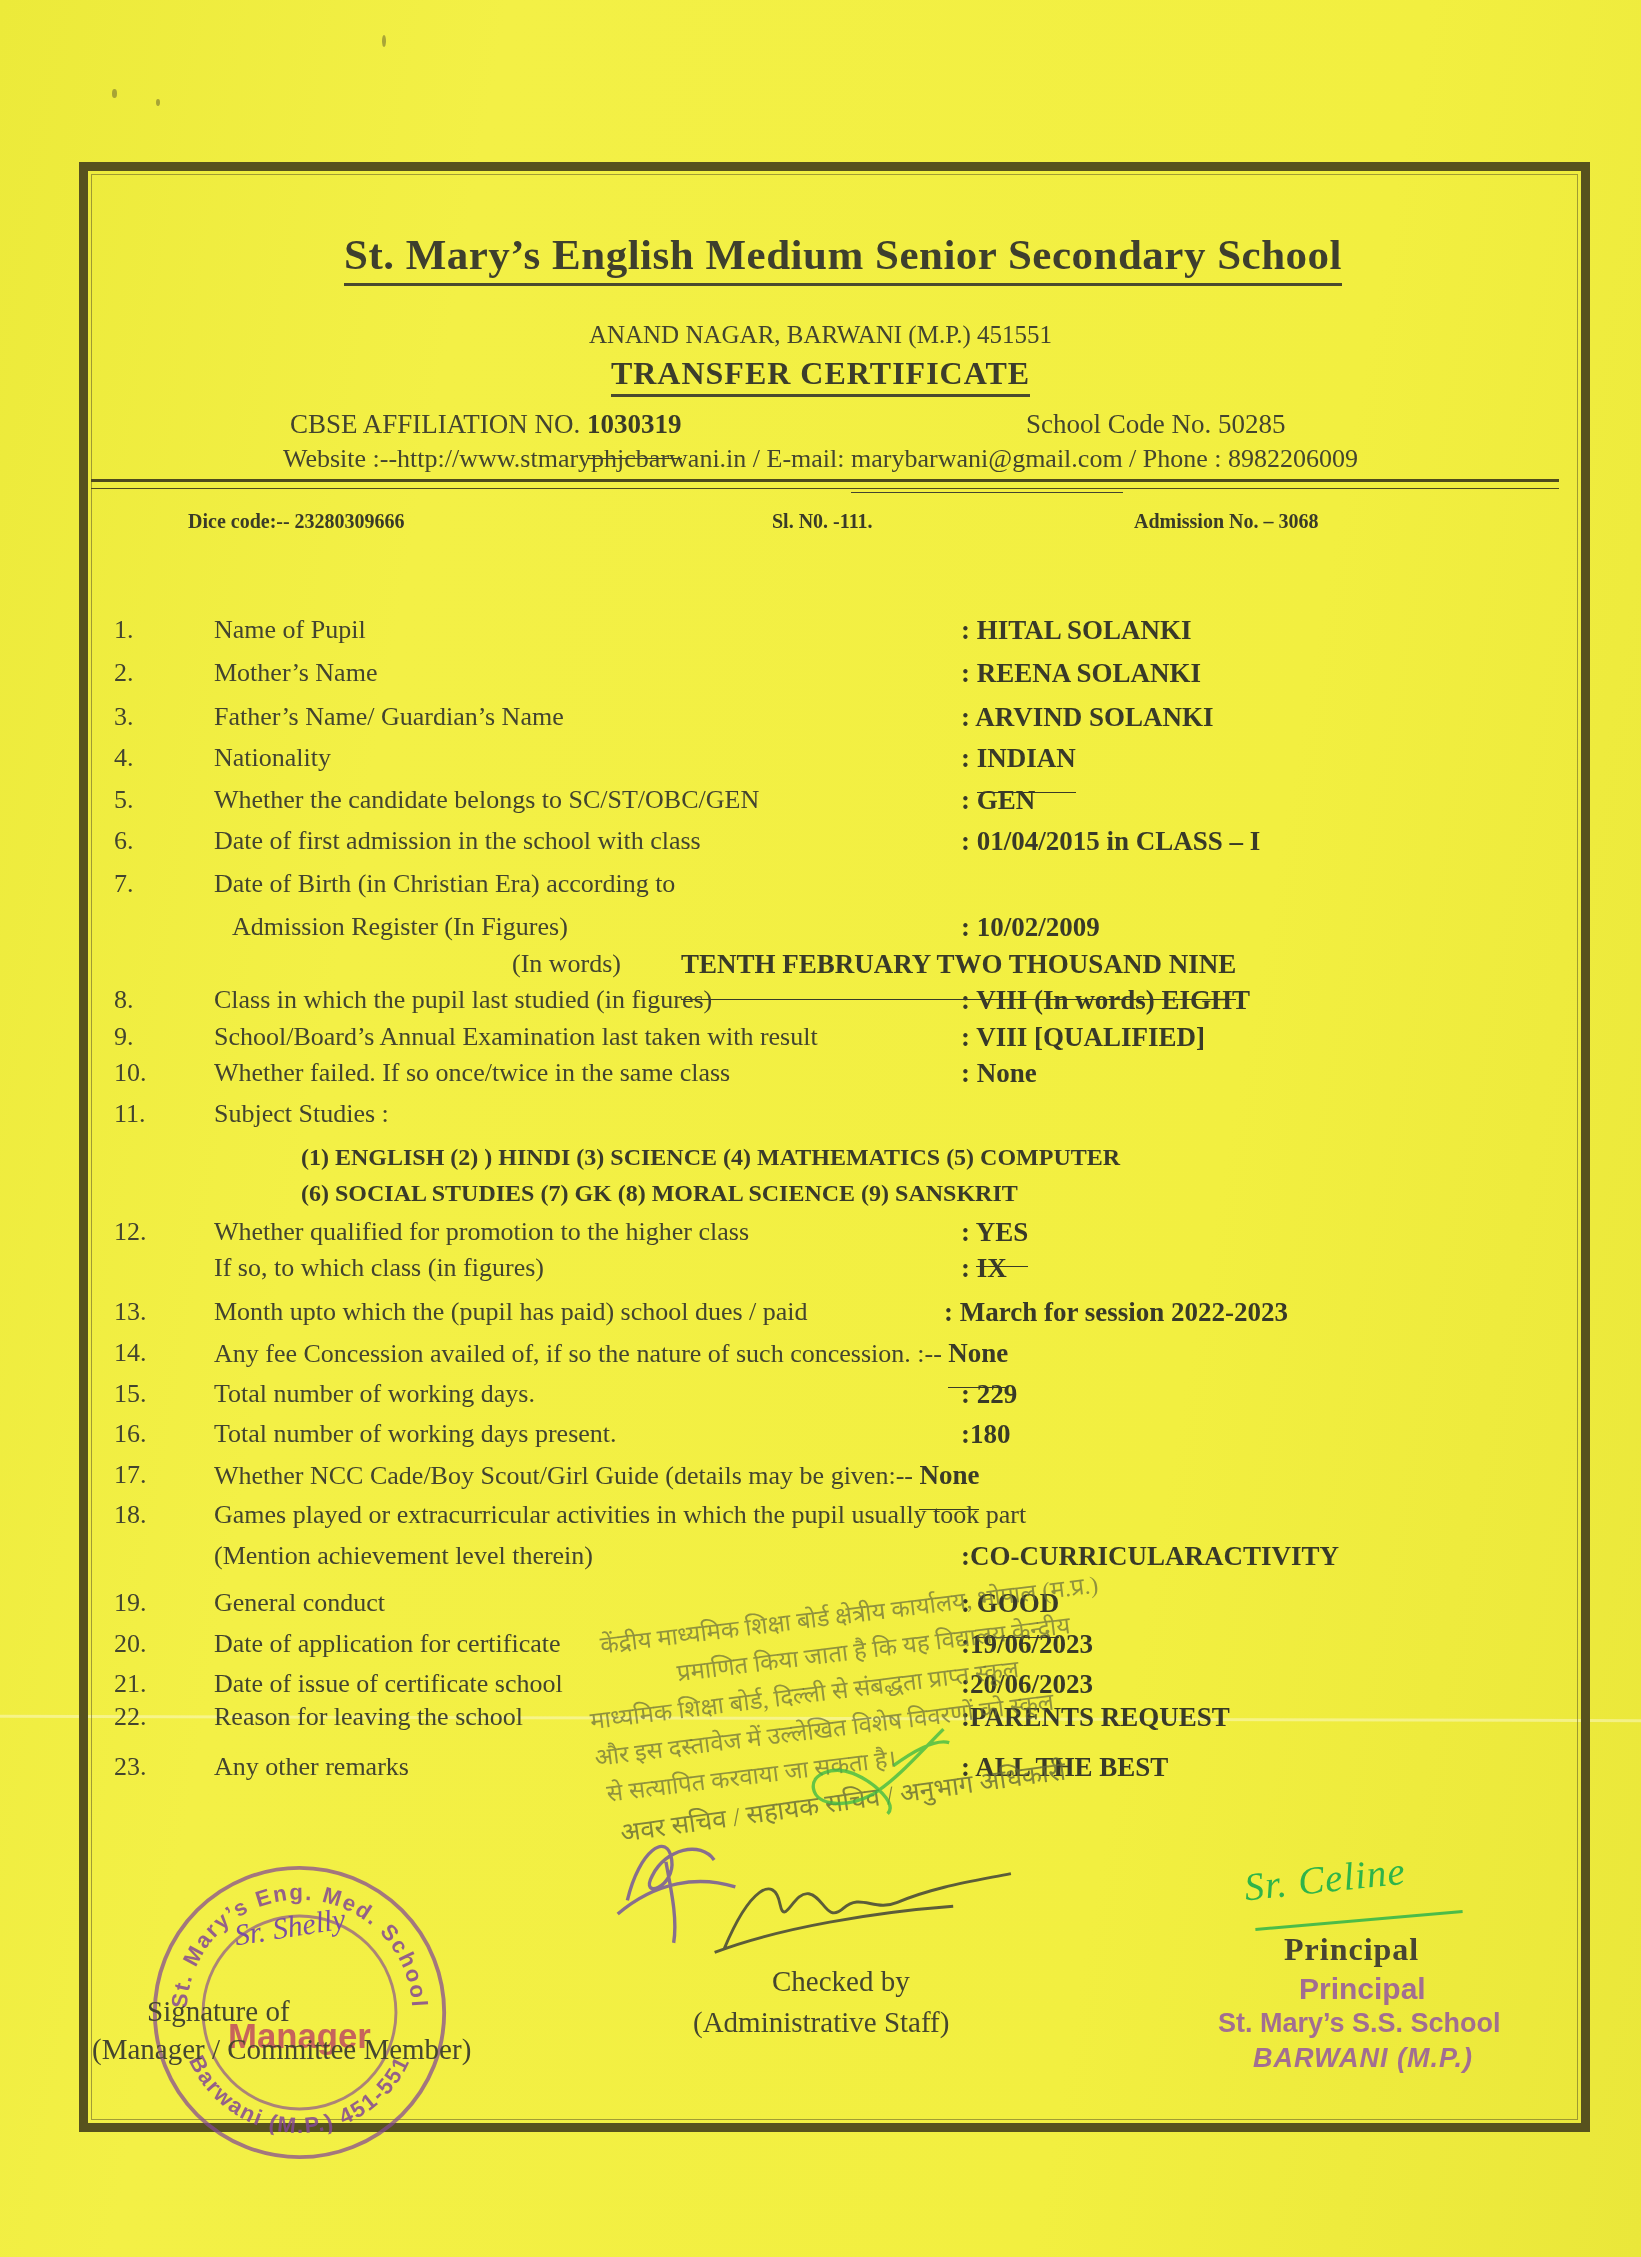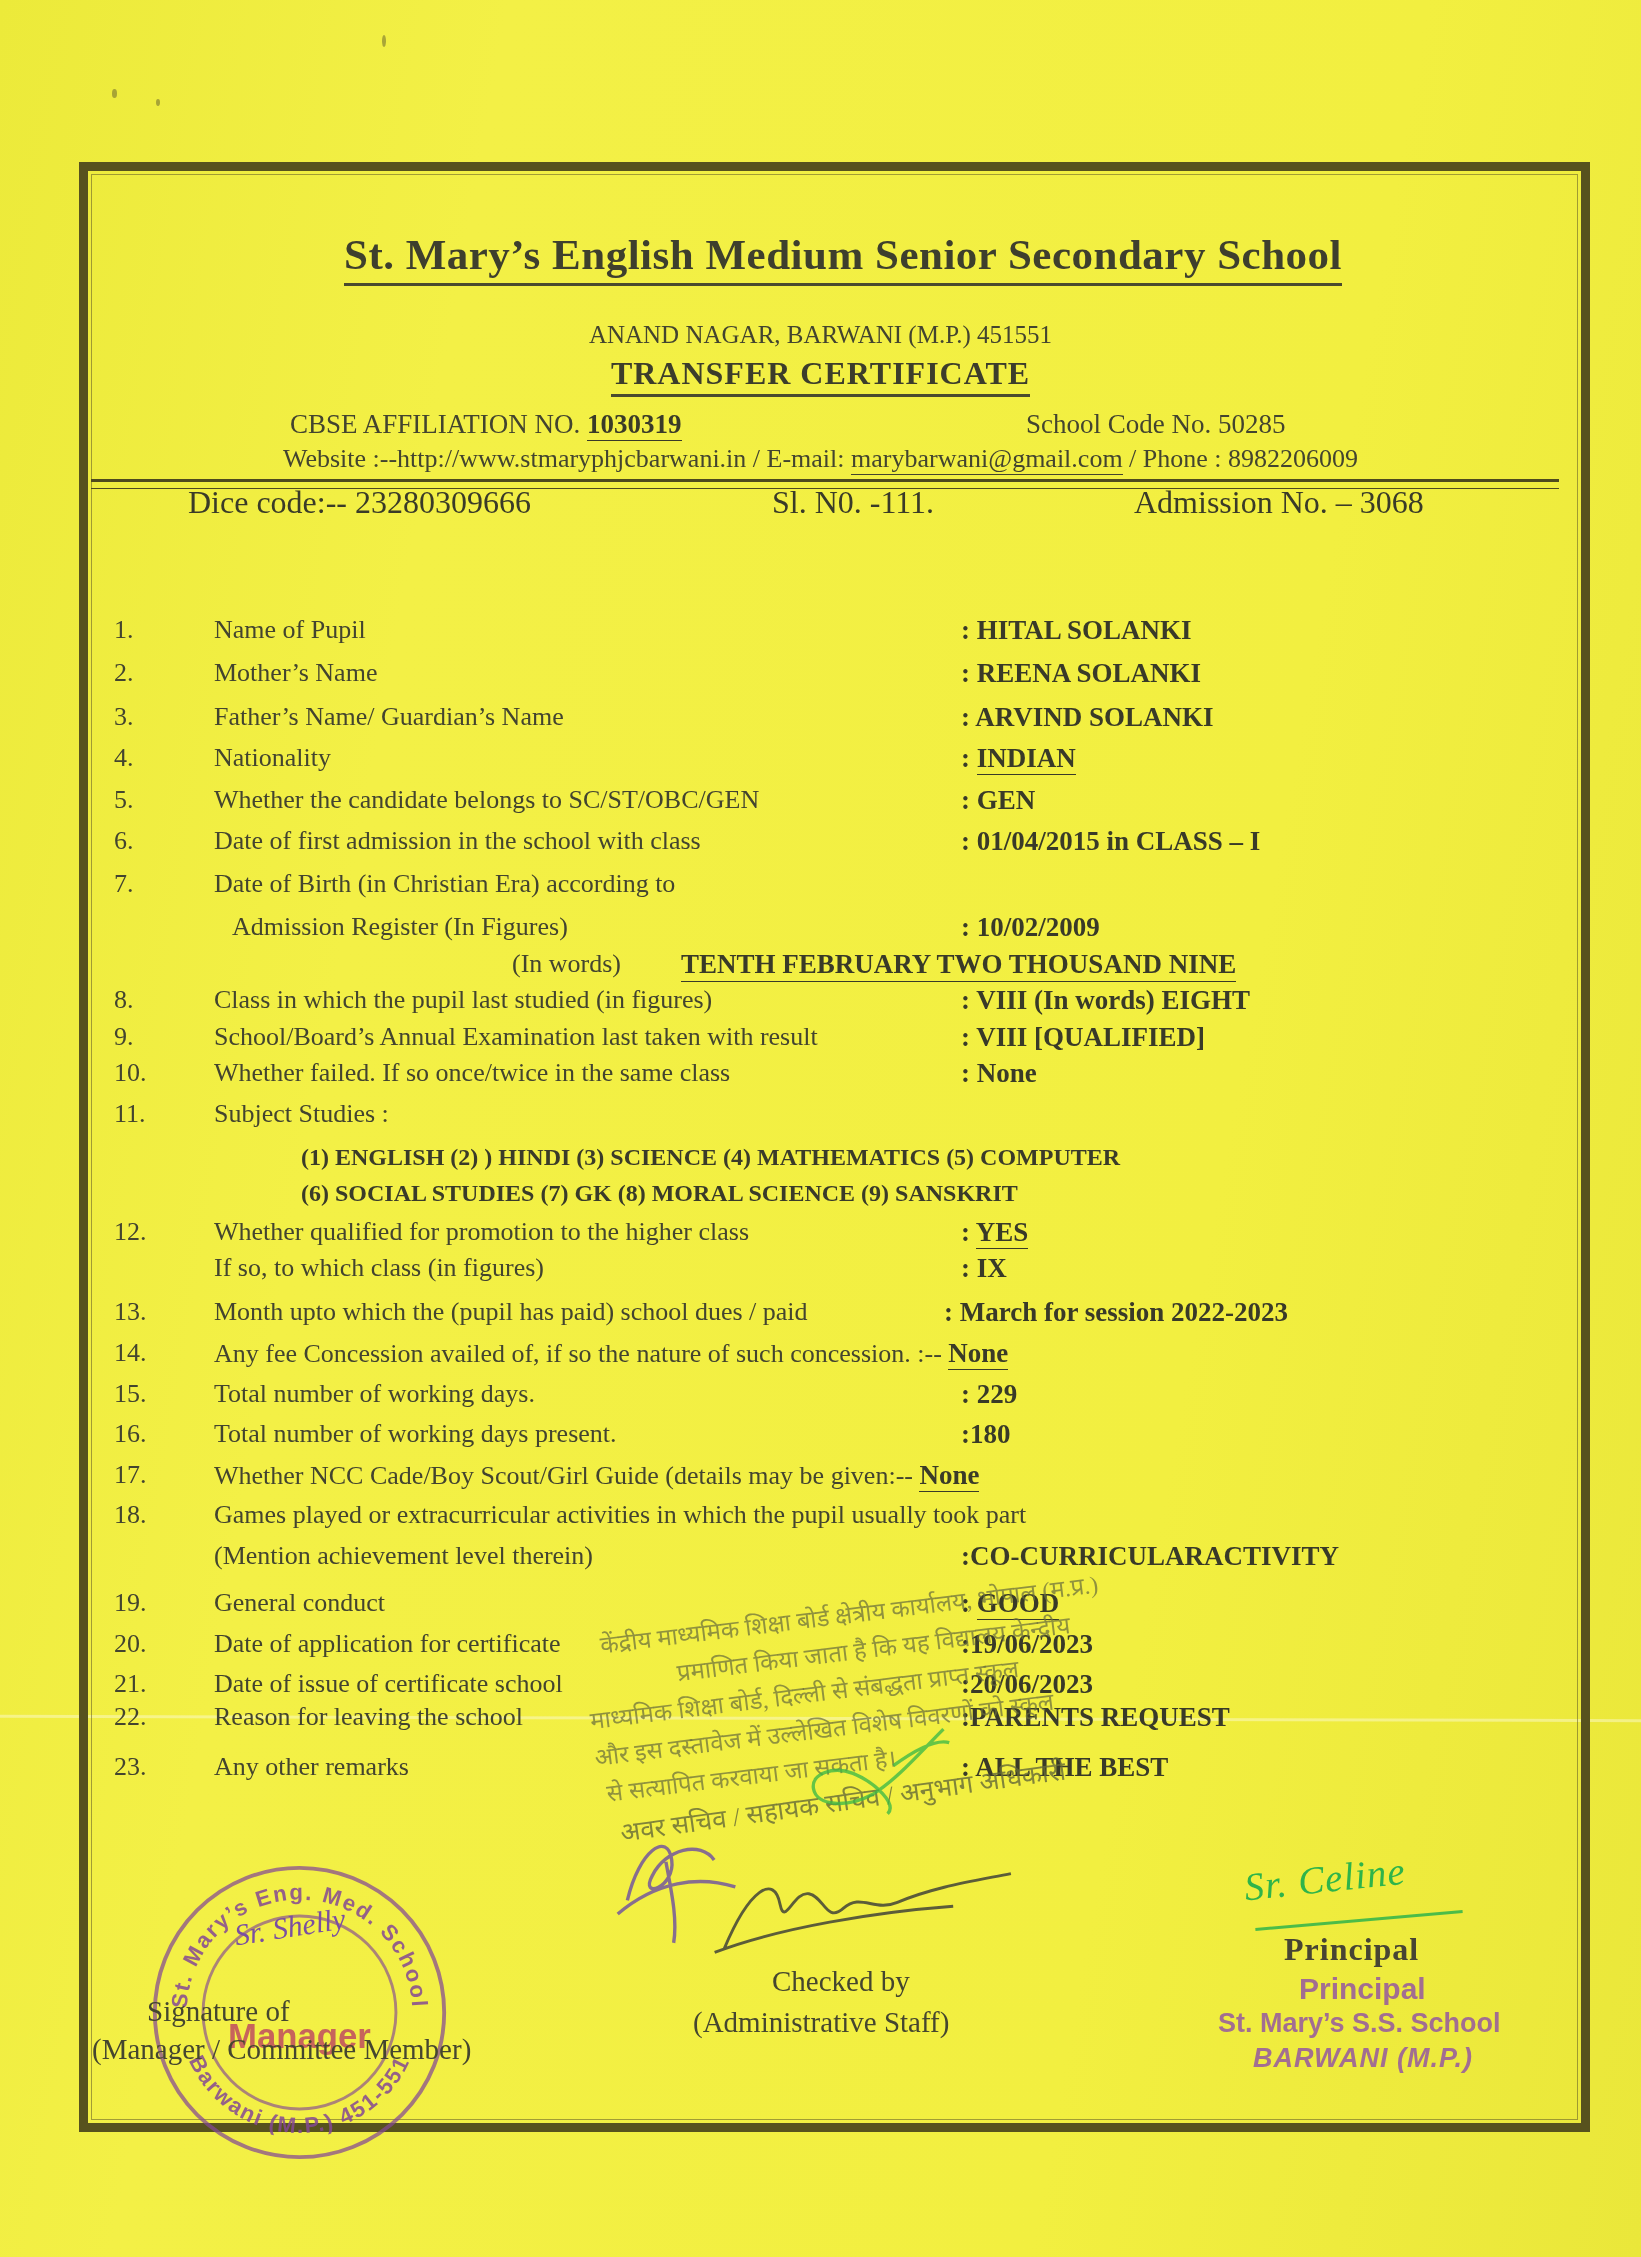--- a/index.html
+++ b/index.html
@@ -6,31 +6,31 @@
   .page{
     position:relative;width:1641px;height:2257px;overflow:hidden;
     background:linear-gradient(100deg,#ecea3a,#f3f046 25%,#f2ef40 70%,#eae73a);
     font-family:"Liberation Serif", serif;color:#43442f;
   }
   .abs{position:absolute;}
   .frame{position:absolute;left:79px;top:162px;width:1493px;height:1952px;
     border:9.7px solid #57521e;}
   .frame-inner{position:absolute;left:2.9px;top:2.9px;right:2.9px;bottom:2.9px;border:1.9px solid rgba(95,88,40,.55);}
   .center{left:0;right:0;text-align:center;}
-  .u2{border-bottom:1.9px solid currentColor;padding-bottom:1px;}
+  .u2{border-bottom:1.9px solid currentColor;padding-bottom:19px;}
   .b{font-weight:bold;color:#3a3b28;}
   .school-name{top:230px;font-size:43px;font-weight:bold;letter-spacing:0.5px;color:#3e3f2d;padding-left:45px;}
   .school-name span{border-bottom:3.9px solid #4a4a2e;padding-bottom:4.8px;}
   .address{top:321px;font-size:25px;}
   .doc-title{top:355px;font-size:32px;font-weight:bold;letter-spacing:1px;color:#3c3d2b;}
   .doc-title span{border-bottom:3.9px solid #4a4a2e;padding-bottom:2.9px;}
   .hdr-line{top:409px;font-size:27px;}
   .contact{top:444px;font-size:26px;}
   .dbl-rule{left:91px;top:479px;width:1468px;height:5.8px;border-top:3.9px solid #4e4a1e;border-bottom:1.9px solid #4e4a1e;}
-  .meta{top:484px;font-size:32px;font-weight:normal;color:#3a3b28;}
+  .meta{top:510px;font-size:20px;font-weight:bold;color:#3a3b28;}
   .row{position:absolute;left:0;width:1641px;height:41px;font-size:26px;}
   .num{position:absolute;left:114px;}
   .lbl{position:absolute;left:214px;white-space:nowrap;}
   .lbl2{position:absolute;left:232px;white-space:nowrap;}
   .val{position:absolute;left:961px;font-weight:bold;color:#393a28;font-size:27px;white-space:nowrap;}
   .subj{position:absolute;left:301px;font-weight:bold;color:#3a3b29;font-size:24px;white-space:nowrap;}
   .caption{font-size:29px;color:#45462f;}
   .hindi{color:rgba(105,110,60,.72);font-size:24px;line-height:37px;white-space:nowrap;}
   .stamp-purple{font-family:"Liberation Sans",sans-serif;font-weight:bold;color:rgba(148,88,160,.85);white-space:nowrap;}
   .handwrit{font-style:italic;color:#7a4fa2;font-size:30px;white-space:nowrap;}

